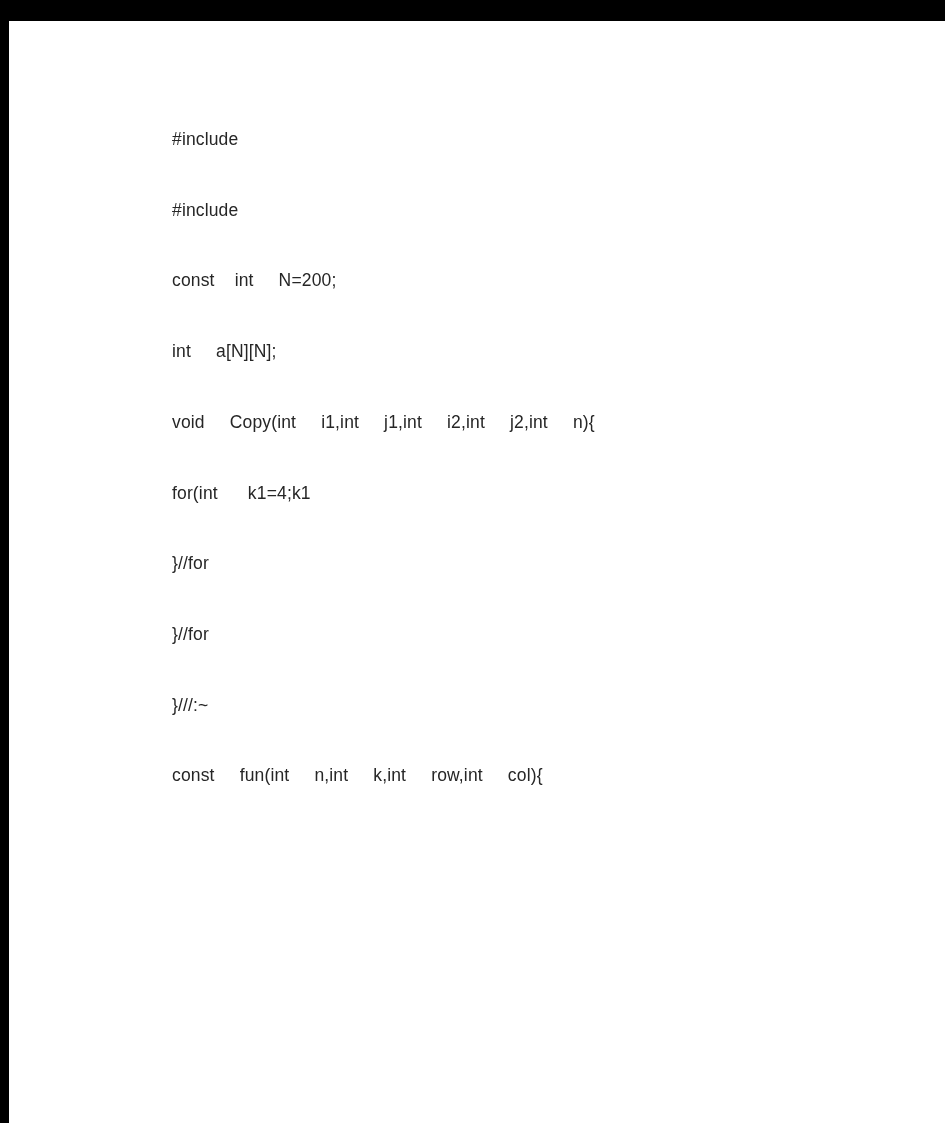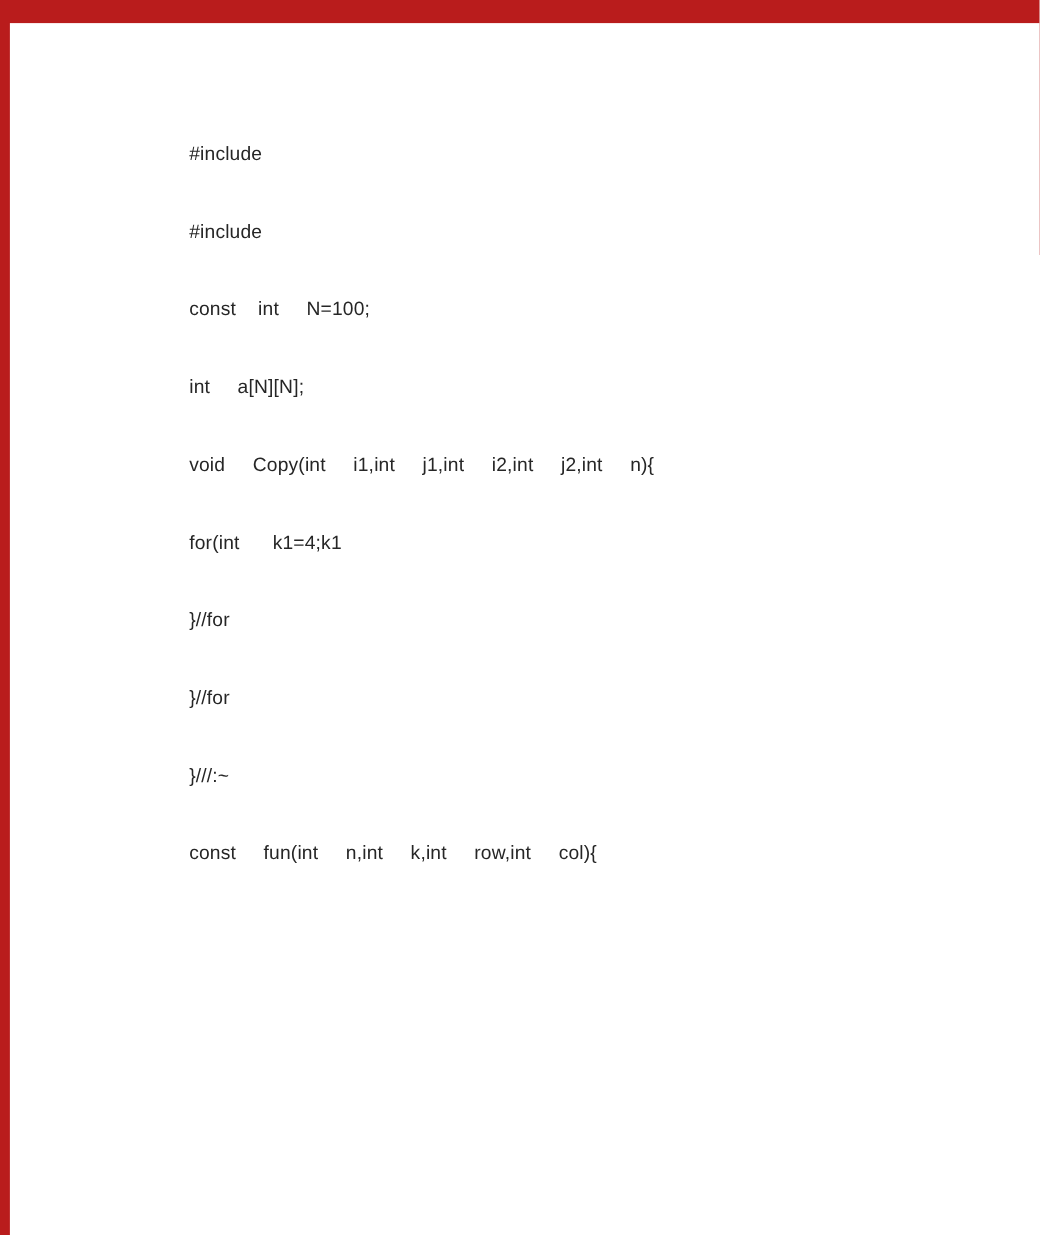--- a/index.html
+++ b/index.html
@@ -13,21 +13,21 @@
     background: #f4f4f4;
     font-family: "Liberation Sans", sans-serif;
     overflow: hidden;
   }
 
   
   .doc-viewer {
     position: relative;
     width: 945px;
     height: 1123px;
-    background: #b91c1c;
+    background: #000000;
     box-sizing: border-box;
   }
 
   
   .doc-page {
     position: absolute;
     left: 9px;
     top: 21px;
     width: 936px;
     height: 1102px;
@@ -58,21 +58,21 @@
 </style>
 </head>
 <body>
 
 <div class="doc-viewer">
   <div class="doc-page">
     <div class="doc-body">
 
       <p class="code-line">#include</p>
       <p class="code-line">#include</p>
-      <p class="code-line">const    int     N=100;</p>
+      <p class="code-line">const    int     N=200;</p>
       <p class="code-line">int     a[N][N];</p>
       <p class="code-line">void     Copy(int     i1,int     j1,int     i2,int     j2,int     n){</p>
       <p class="code-line">for(int      k1=4;k1</p>
       <p class="code-line">}//for</p>
       <p class="code-line">}//for</p>
       <p class="code-line">}///:~</p>
       <p class="code-line">const     fun(int     n,int     k,int     row,int     col){</p>
 
     </div>
   </div>

